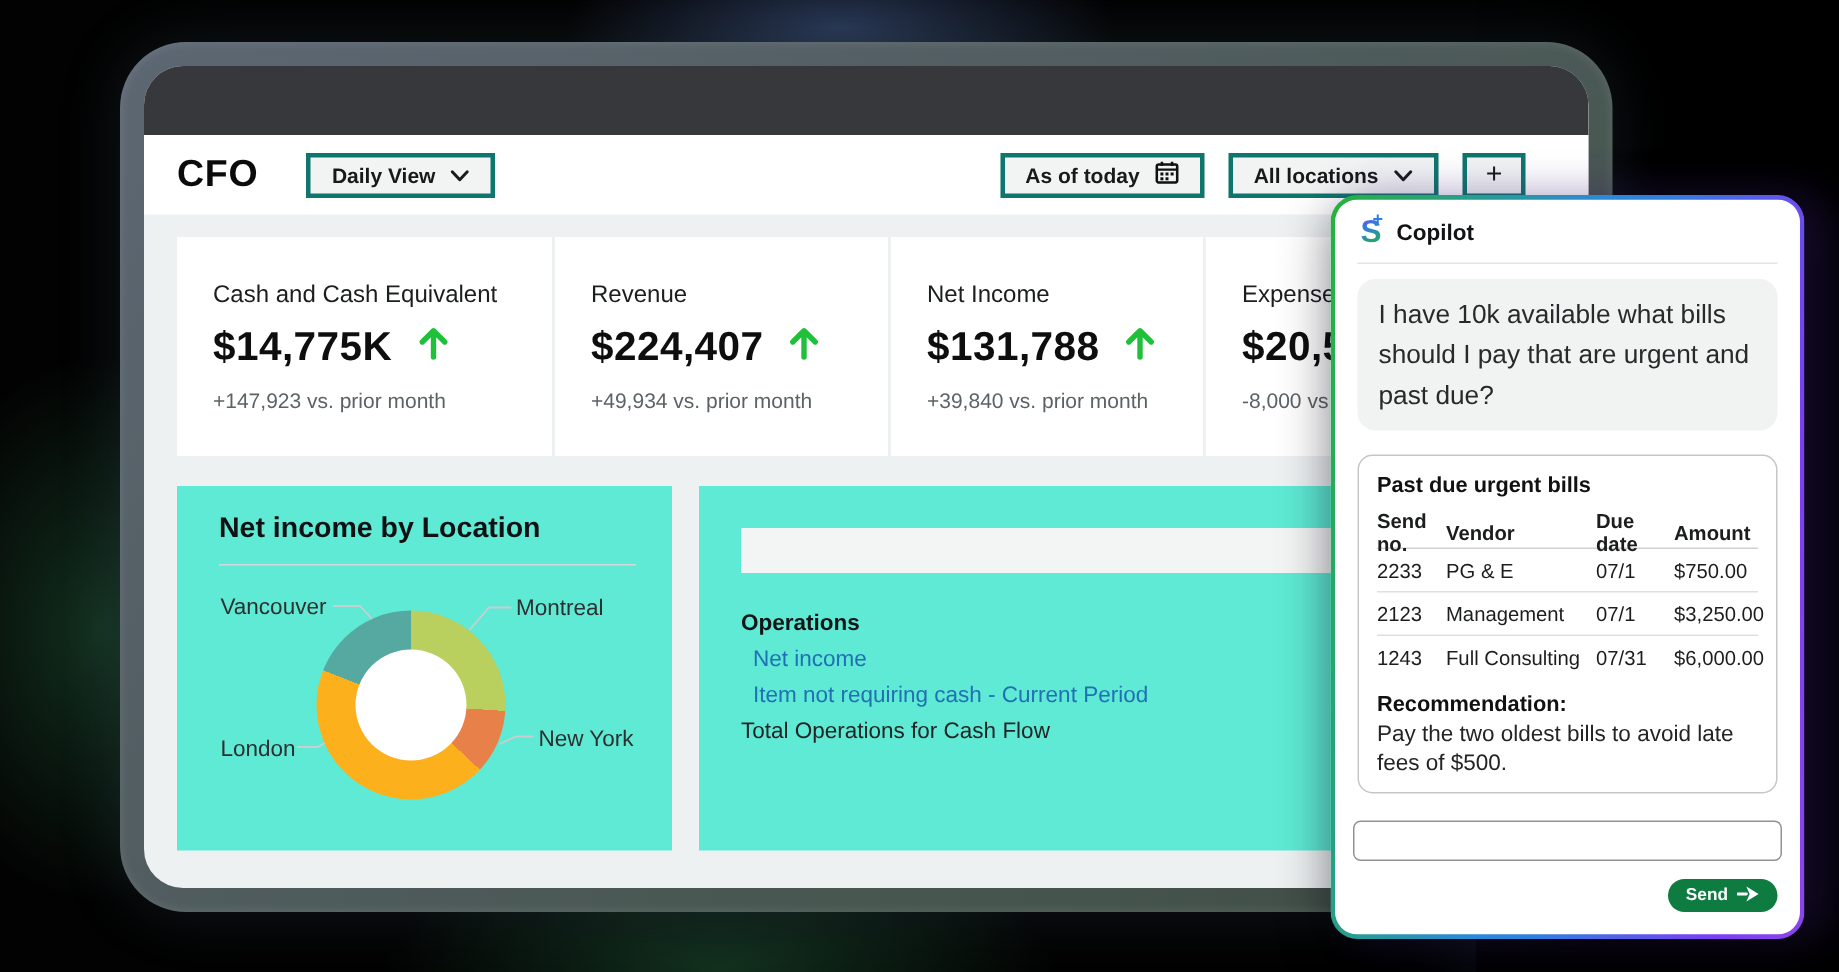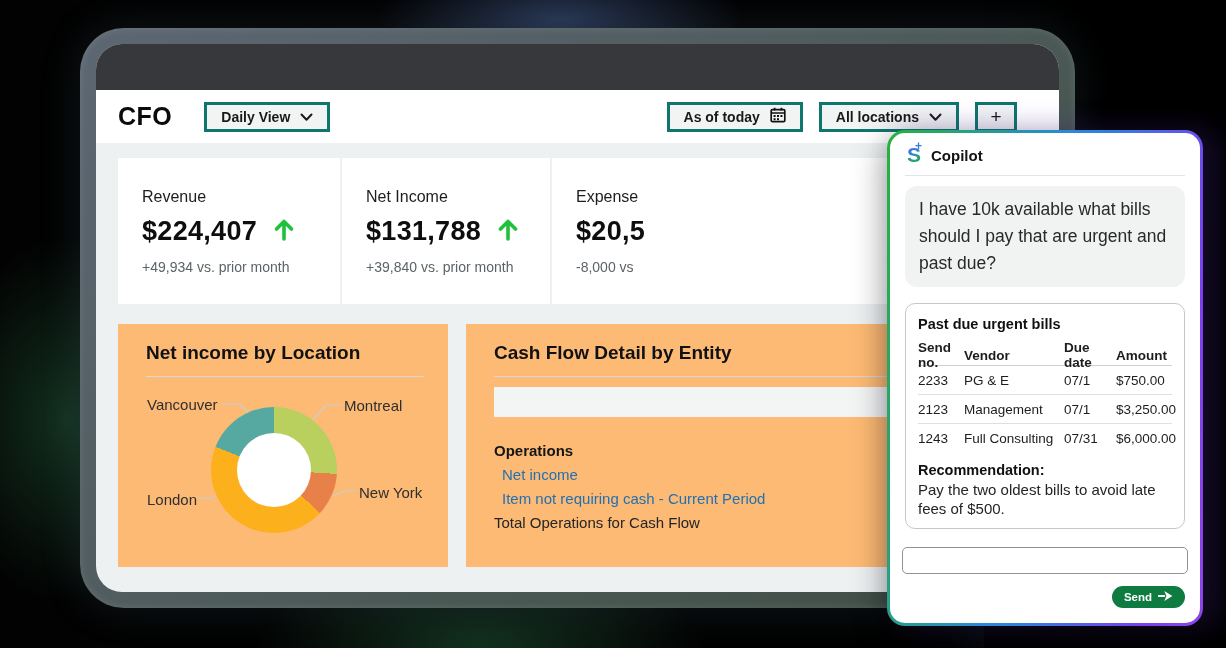--- a/index.html
+++ b/index.html
@@ -32,21 +32,21 @@
   .content { flex:1; padding:15px 22px 0 22px; }
   .kpi-row { display:flex; gap:2px; height:146px; }
   .kpi-card { background:#fff; padding:30px 0 0 24px; overflow:hidden; }
   .kpi-label { font-size:16px; color:#1c1d1e; }
   .kpi-value-row { display:flex; align-items:center; gap:16px; margin-top:10px; }
   .kpi-value { font-size:27px; font-weight:800; color:#0e0e0e; letter-spacing:.3px; }
   .kpi-delta { font-size:14px; color:#5c6366; margin-top:12px; }
   .k1 { width:250px; } .k2 { width:222px; } .k3 { width:208px; } .k4 { flex:1; }
 
   .charts-row { display:flex; gap:18px; margin-top:20px; height:243px; }
-  .card { background:#fdba74; }
+  .card { background:#5eead4; }
   .chart-card { width:330px; position:relative; padding:18px 24px 0 28px; }
   .cash-card { flex:1; padding:18px 24px 0 28px; }
   .card-title { font-size:19px; font-weight:800; color:#101112; padding-bottom:12px; border-bottom:1px solid #d4d8da; }
 
   
   .chart-zone { position:absolute; left:0; top:52px; width:330px; height:191px; }
   .donut { position:absolute; left:93px; top:31px; width:126px; height:126px; border-radius:50%; }
   .donut-hole { position:absolute; left:119px; top:57px; width:74px; height:74px; border-radius:50%; background:#fff; }
   .pie-label { position:absolute; font-size:15px; color:#2d2f30; white-space:nowrap; }
   .lbl-vancouver { left:29px; top:20px; }
@@ -133,20 +133,30 @@
                   <path d="M1.5 1.5 L6.5 6.8 L11.5 1.5" fill="none" stroke="#1a1b1c" stroke-width="2" stroke-linecap="round" stroke-linejoin="round"></path>
                 </svg>
             </span>
           </button>
           <button class="btn plus-btn">+</button>
         </div>
       </div>
 
       <div class="content">
         <div class="kpi-row">
+          <div class="kpi-card k1">
+            <div class="kpi-label">Cash and Cash Equivalent</div>
+            <div class="kpi-value-row">
+              <span class="kpi-value">$14,775K</span>
+              <span><svg width="22" height="24" viewBox="0 0 22 24">
+                    <path d="M11 21 V4 M3.5 11 L11 3.5 L18.5 11" fill="none" stroke="#1fc13a" stroke-width="3.6" stroke-linecap="round" stroke-linejoin="round"></path>
+                  </svg></span>
+            </div>
+            <div class="kpi-delta">+147,923 vs. prior month</div>
+          </div>
           <div class="kpi-card k2">
             <div class="kpi-label">Revenue</div>
             <div class="kpi-value-row">
               <span class="kpi-value">$224,407</span>
               <span><svg width="22" height="24" viewBox="0 0 22 24">
                     <path d="M11 21 V4 M3.5 11 L11 3.5 L18.5 11" fill="none" stroke="#1fc13a" stroke-width="3.6" stroke-linecap="round" stroke-linejoin="round"></path>
                   </svg></span>
             </div>
             <div class="kpi-delta">+49,934 vs. prior month</div>
           </div>
@@ -183,21 +193,20 @@
               <div class="donut" id="donut" style="background: conic-gradient(rgb(185, 207, 94) 0%, rgb(185, 207, 94) 26%, rgb(232, 128, 74) 26%, rgb(232, 128, 74) 37%, rgb(252, 176, 27) 37%, rgb(252, 176, 27) 81%, rgb(85, 169, 161) 81%, rgb(85, 169, 161) 100%);"></div>
               <div class="donut-hole"></div>
               <div class="pie-label lbl-vancouver">Vancouver</div>
               <div class="pie-label lbl-montreal">Montreal</div>
               <div class="pie-label lbl-london">London</div>
               <div class="pie-label lbl-newyork">New York</div>
             </div>
           </div>
 
           <div class="card cash-card">
-            <div class="card-title">Cash Flow Detail by Entity</div>
             <div class="scrub-bar"></div>
             <div class="cf-lines">
               <div class="cf-section">Operations</div>
               <div class="cf-link">Net income</div>
               <div class="cf-link">Item not requiring cash - Current Period</div>
               <div class="cf-total">Total Operations for Cash Flow</div>
             </div>
           </div>
 
         </div>

